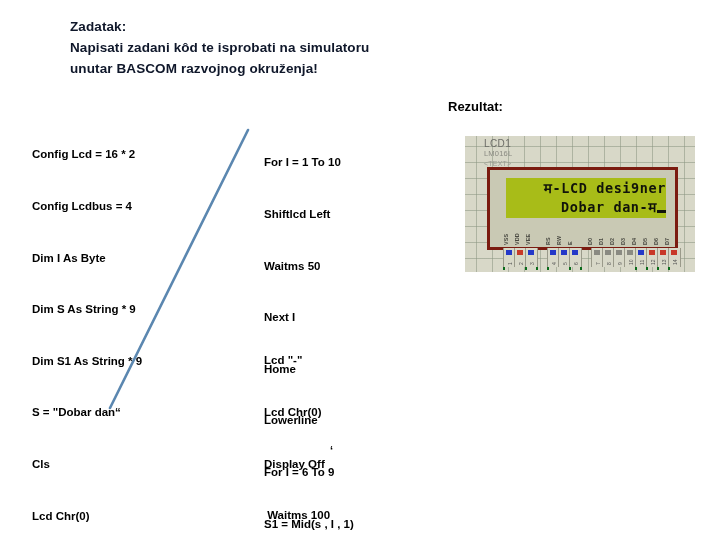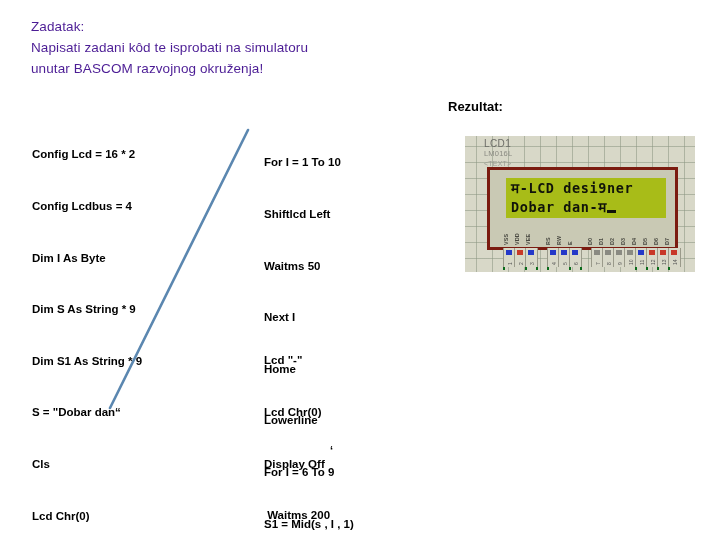--- a/index.html
+++ b/index.html
@@ -16,26 +16,27 @@
   }
 
   
   #header {
     position: absolute;
     left: 31px;
     top: 16px;
     width: 560px;
   }
   #header .hline {
-    color: #4c1d95;
-    font-weight: normal;
+    color: #0f172a;
+    font-weight: bold;
     font-size: 13.5px;
     line-height: 21px;
     letter-spacing: 0.1px;
     white-space: nowrap;
+    margin-left: 39px;
   }
 
   
   .code-col {
     position: absolute;
     font-family: "Liberation Sans", sans-serif;
     font-weight: bold;
     color: #000000;
     font-size: 11.5px;
     line-height: 17.2px;
@@ -133,20 +134,21 @@
     box-sizing: border-box;
   }
   #lcd-screen {
     position: absolute;
     left: 16px;
     top: 8px;
     width: 160px;
     height: 40px;
     background: #A8BC18;
     box-sizing: border-box;
+    text-align: right;
   }
   #lcd-screen .row {
     font-family: "DejaVu Sans Mono", monospace;
     font-size: 13.5px;
     font-weight: bold;
     color: #11140A;
     line-height: 19px;
     padding-left: 5px;
     letter-spacing: 0.6px;
     white-space: pre;
@@ -265,21 +267,21 @@
   <div class="ln">S1 = Mid(s , I , 1)</div>
   
   
   
 </div>
 
 <div id="code-mid-2" class="code-col">
   <div class="ln">Lcd "-"</div>
   <div class="ln">Lcd Chr(0)</div>
   <div class="ln">Display Off</div>
-  <div class="ln"> Waitms 200</div>
+  <div class="ln"> Waitms 100</div>
   
   
   
   
 </div>
 <div class="tickmark">‘</div>
 
 <svg id="arrow" viewBox="0 0 160 300">
   <line x1="10" y1="290" x2="148" y2="12" stroke="#5B87B0" stroke-width="2.6" stroke-linecap="round"></line>
 </svg>

